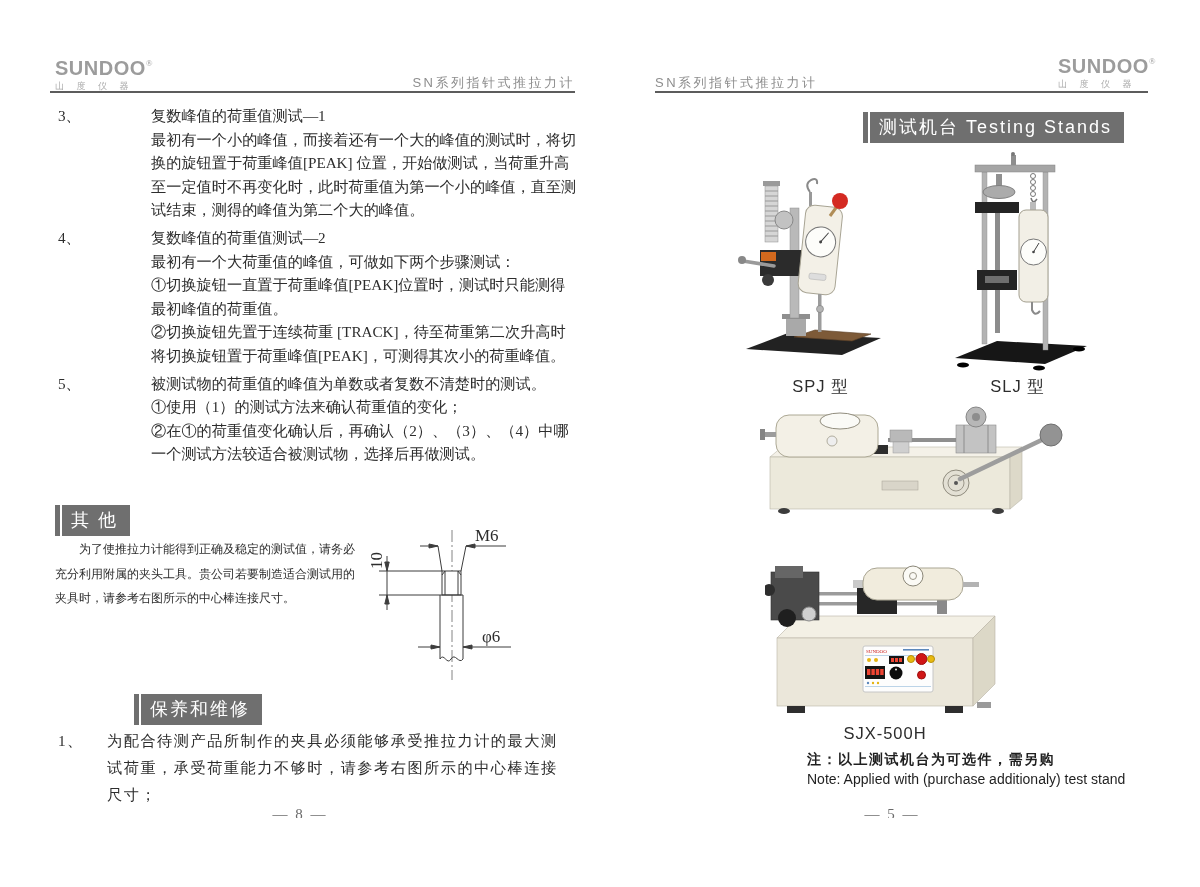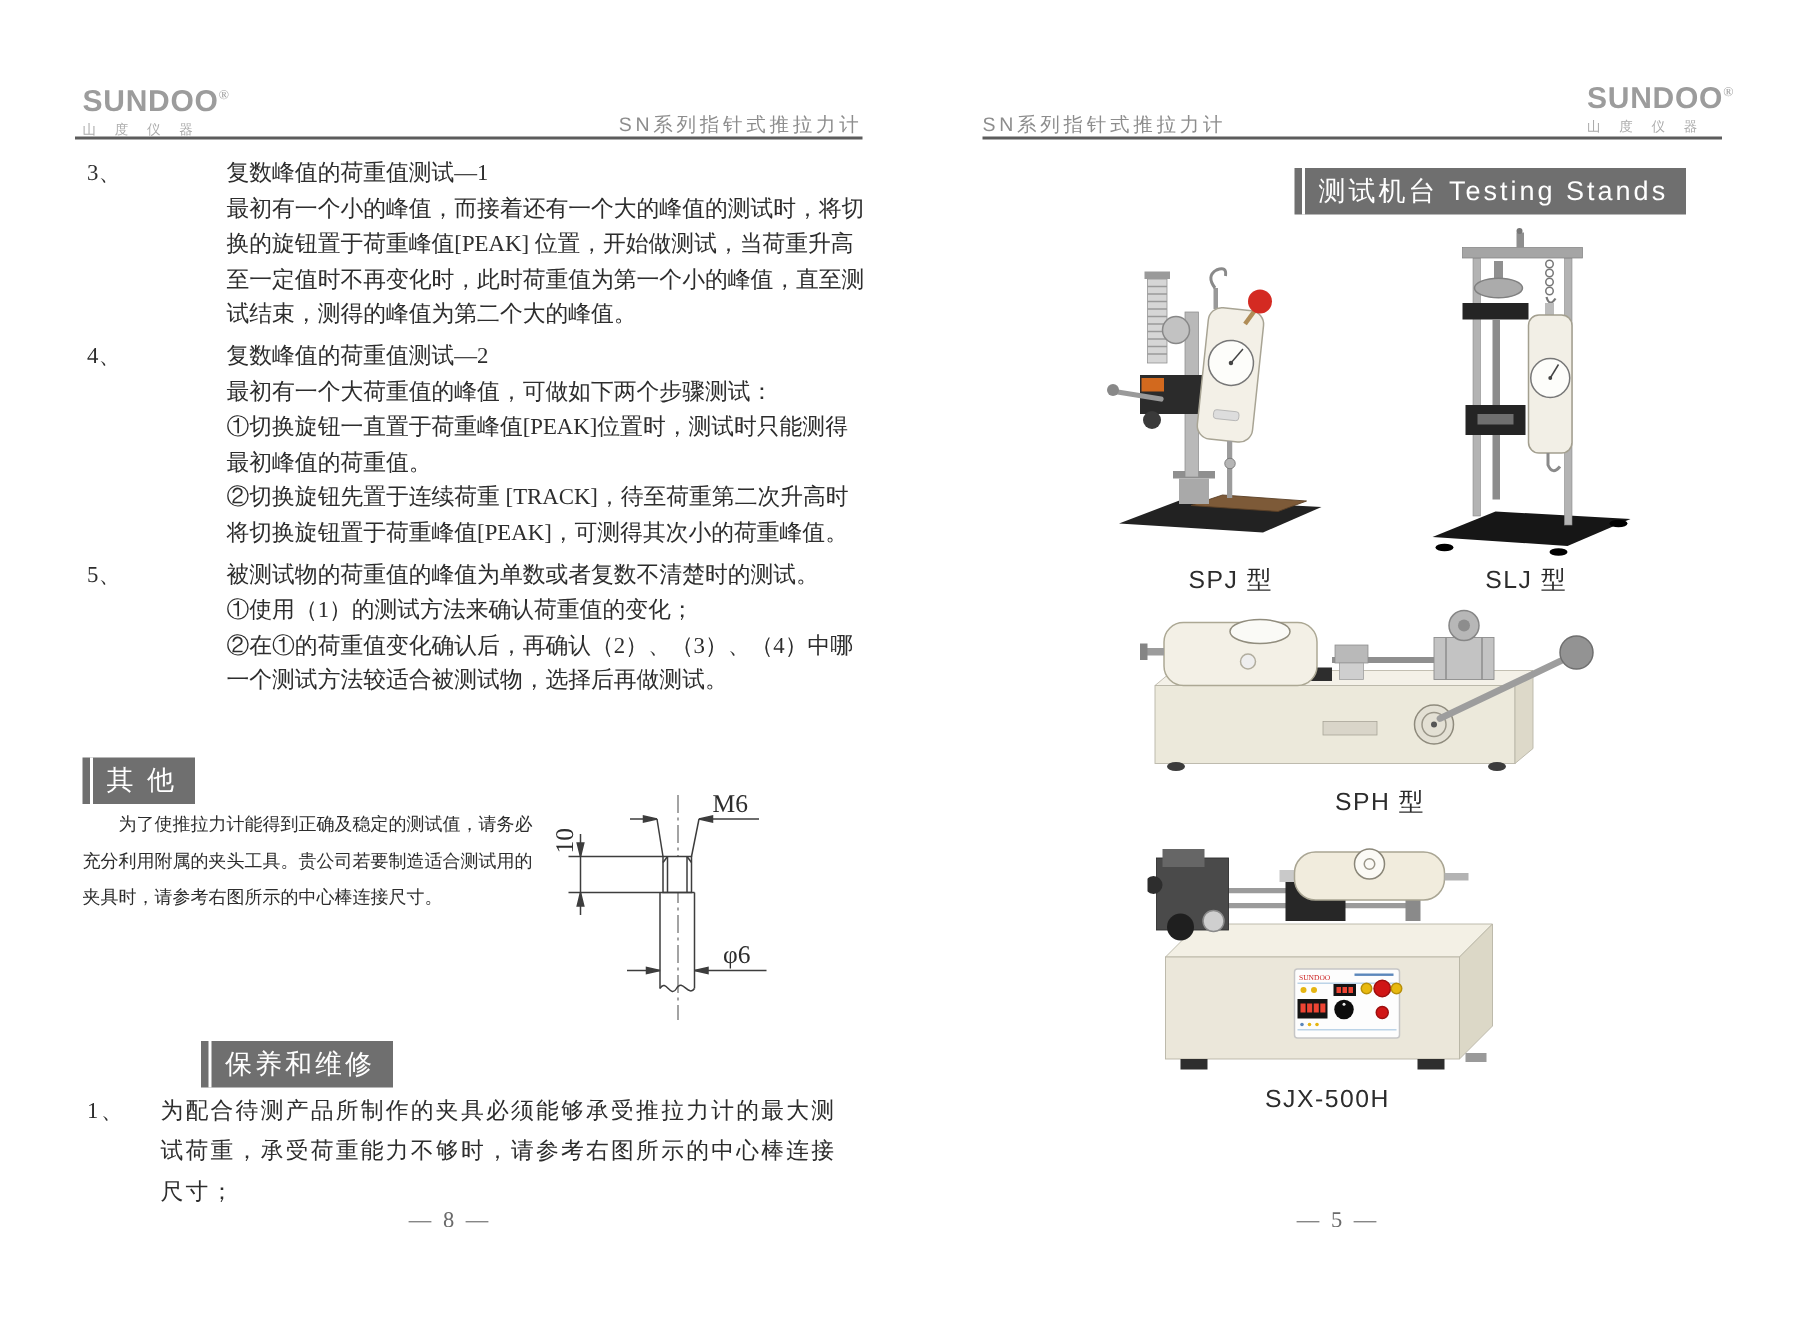--- a/index.html
+++ b/index.html
@@ -247,21 +247,20 @@
       <circle cx="216" cy="12" r="10" fill="#b7b7b7" stroke="#868686"></circle>
       <circle cx="216" cy="12" r="4" fill="#8d8d8d"></circle>
       <rect x="122" y="76" width="36" height="9" fill="#d9d5c9" stroke="#a5a195" stroke-width="0.5"></rect>
       <circle cx="196" cy="78" r="13" fill="#e3e0d4" stroke="#8f8b7d"></circle>
       <circle cx="196" cy="78" r="8" fill="none" stroke="#9a9689"></circle>
       <circle cx="196" cy="78" r="2" fill="#555555"></circle>
       <line x1="200" y1="74" x2="288" y2="32" stroke="#9d9d9d" stroke-width="4.5" stroke-linecap="round"></line>
       <circle cx="291" cy="30" r="11" fill="#939393" stroke="#6f6f6f"></circle>
     </svg>
   </div>
-  <div class="abs stand-label" style="left:760px;top:524px;width:320px;">SPH 型</div>
 
   
   <div class="abs" style="left:765px;top:556px;">
     <svg width="240" height="168" viewBox="0 0 240 168">
       <polygon points="12,82 208,82 230,60 34,60" fill="#f3f0e5" stroke="#b8b4a5" stroke-width="0.6"></polygon>
       <rect x="12" y="82" width="196" height="68" fill="#ebe7da" stroke="#b8b4a5" stroke-width="0.6"></rect>
       <polygon points="208,82 230,60 230,128 208,150" fill="#dcd8c7" stroke="#b8b4a5" stroke-width="0.6"></polygon>
       <rect x="22" y="150" width="18" height="7" fill="#2e2e2e"></rect>
       <rect x="180" y="150" width="18" height="7" fill="#2e2e2e"></rect>
       <rect x="212" y="146" width="14" height="6" fill="#9a9a9a"></rect>
@@ -302,19 +301,23 @@
       <circle cx="156.5" cy="103" r="5.5" fill="#d01515" stroke="#9e0f0f"></circle>
       <circle cx="166" cy="103" r="3.5" fill="#e8b90f" stroke="#b8900a"></circle>
       <circle cx="156.5" cy="119" r="4" fill="#d01515" stroke="#9e0f0f"></circle>
       <circle cx="103" cy="127" r="1.2" fill="#5b87bb"></circle>
       <circle cx="108" cy="127" r="1.2" fill="#e5b512"></circle>
       <circle cx="113" cy="127" r="1.2" fill="#e5b512"></circle>
     </svg>
   </div>
   <div class="abs stand-label" style="left:765px;top:724px;width:240px;">SJX-500H</div>
 
+  <div class="abs" style="left:807px;top:749px;">
+    <div class="note-cn">注：以上测试机台为可选件，需另购</div>
+    <div class="note-en">Note: Applied with (purchase additionaly) test stand</div>
+  </div>
 
   <div class="abs pagenum" style="left:822px;top:806px;width:140px;">— 5 —</div>
 
   
   <div class="abs footer" style="left:0;top:839px;width:1200px;">南北潮商城 | www.nbchao.com</div>
 
 </div>
 
 </body></html>

